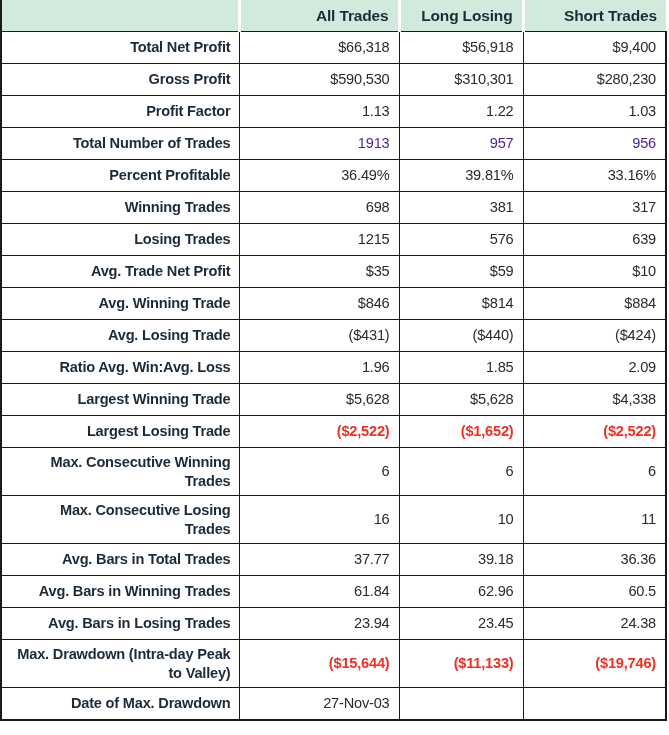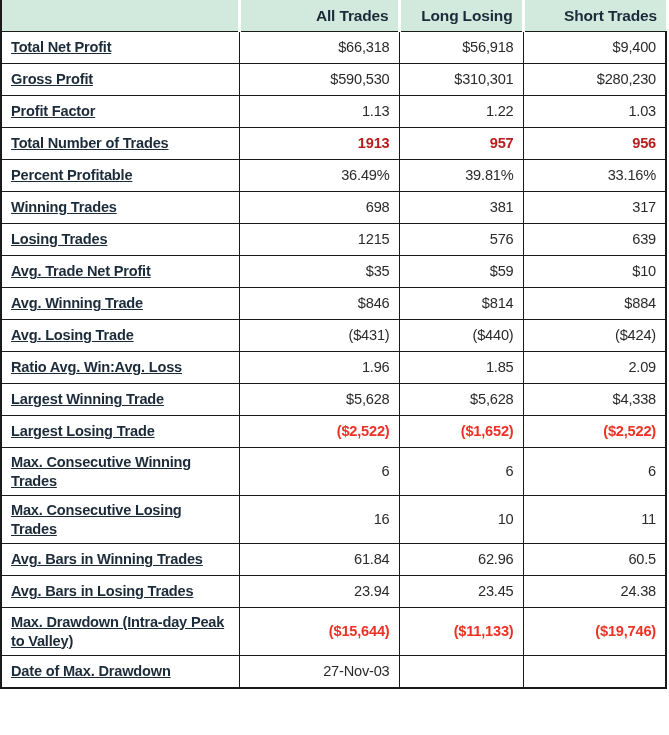--- a/index.html
+++ b/index.html
@@ -68,39 +68,38 @@
   }
 
   .lbl {
     display: block;
     padding: 0 8px 0 9px;
     font-size: 14.6px;
     font-weight: bold;
     color: #1c2b3a;
     letter-spacing: -0.2px;
     line-height: 1.25;
-    text-align: left;
-    text-decoration: underline;
+    text-align: right;
   }
   .val {
     display: block;
     padding: 0 9px 0 6px;
     font-size: 14.6px;
     color: #2a2a2a;
     letter-spacing: -0.2px;
     text-align: right;
     line-height: 1.25;
   }
   .val.neg {
     color: #ee3124;
     font-weight: bold;
   }
   .val.strong {
-    color: #b91c1c;
-    font-weight: bold;
+    color: #4c1d95;
+    font-weight: normal;
   }
 
   tr.r1 td { height: 31px; }
   tr.r2 td { height: 47px; }
 </style>
 </head>
 <body>
 
 <table id="perf-table">
   <colgroup>
@@ -323,20 +322,34 @@
         </td>
         <td>
           <span class="val">10</span>
         </td>
         <td>
           <span class="val">11</span>
         </td>
       </tr>
       <tr class="r1">
         <td>
+          <span class="lbl">Avg. Bars in Total Trades</span>
+        </td>
+        <td>
+          <span class="val">37.77</span>
+        </td>
+        <td>
+          <span class="val">39.18</span>
+        </td>
+        <td>
+          <span class="val">36.36</span>
+        </td>
+      </tr>
+      <tr class="r1">
+        <td>
           <span class="lbl">Avg. Bars in Winning Trades</span>
         </td>
         <td>
           <span class="val">61.84</span>
         </td>
         <td>
           <span class="val">62.96</span>
         </td>
         <td>
           <span class="val">60.5</span>

